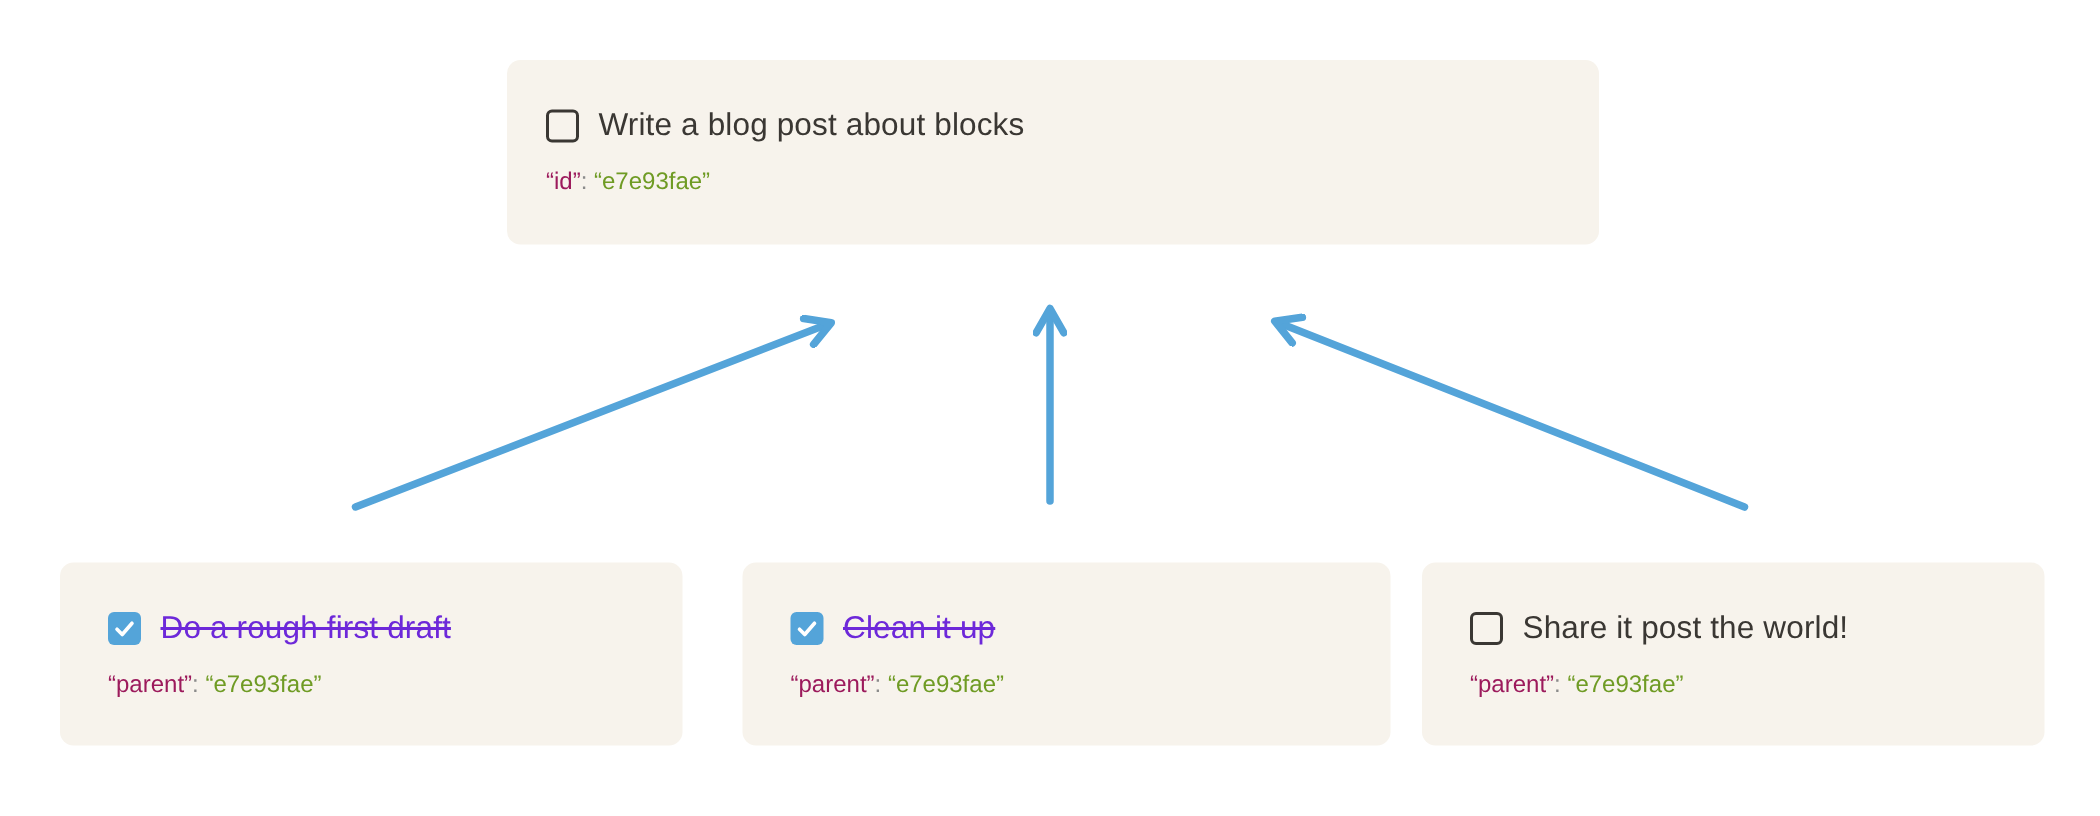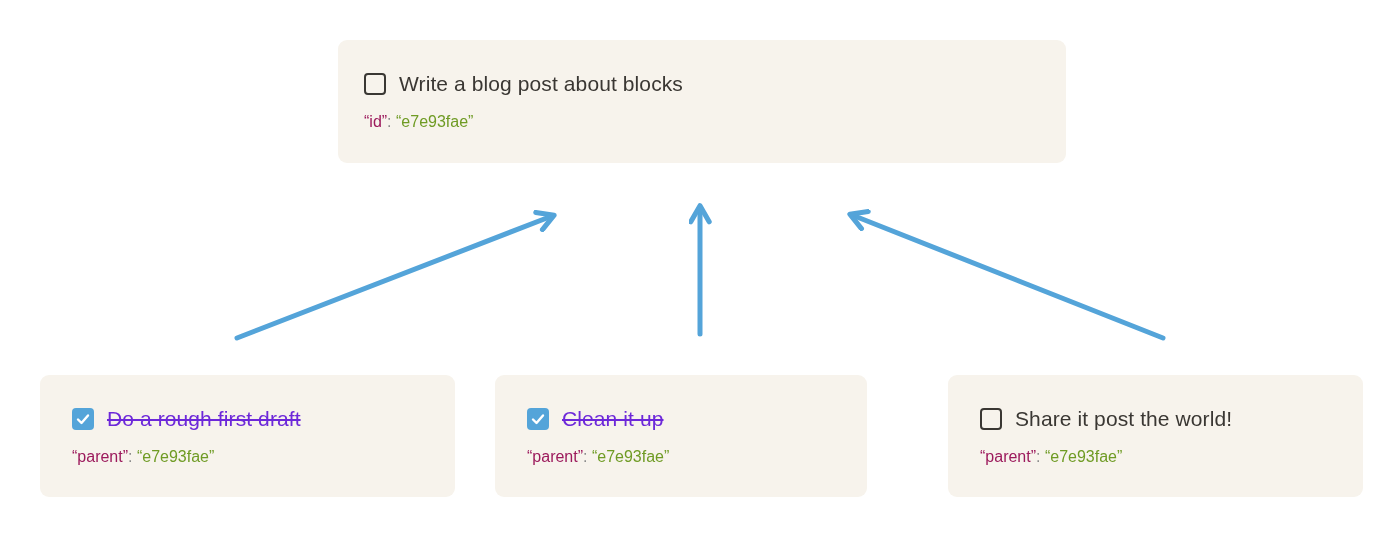--- a/index.html
+++ b/index.html
@@ -15,21 +15,21 @@
     background: #f7f3ec;
     border-radius: 9px;
     display: flex;
     flex-direction: column;
     justify-content: center;
     gap: 17px;
     padding: 0 26px;
   }
   .block.parent { left: 338px; top: 40px;  width: 728px; height: 123px; }
   .block.child1 { left: 40px;  top: 375px; width: 415px; height: 122px; padding-left: 32px; }
-  .block.child2 { left: 495px; top: 375px; width: 372px; height: 122px; padding-left: 32px; }
+  .block.child2 { left: 495px; top: 375px; width: 432px; height: 122px; padding-left: 32px; }
   .block.child3 { left: 948px; top: 375px; width: 415px; height: 122px; padding-left: 32px; }
 
   .task-row { display: flex; align-items: center; }
 
   .checkbox {
     width: 22px; height: 22px;
     border-radius: 4px;
     margin-right: 13px;
     flex: 0 0 auto;
     display: inline-flex;

